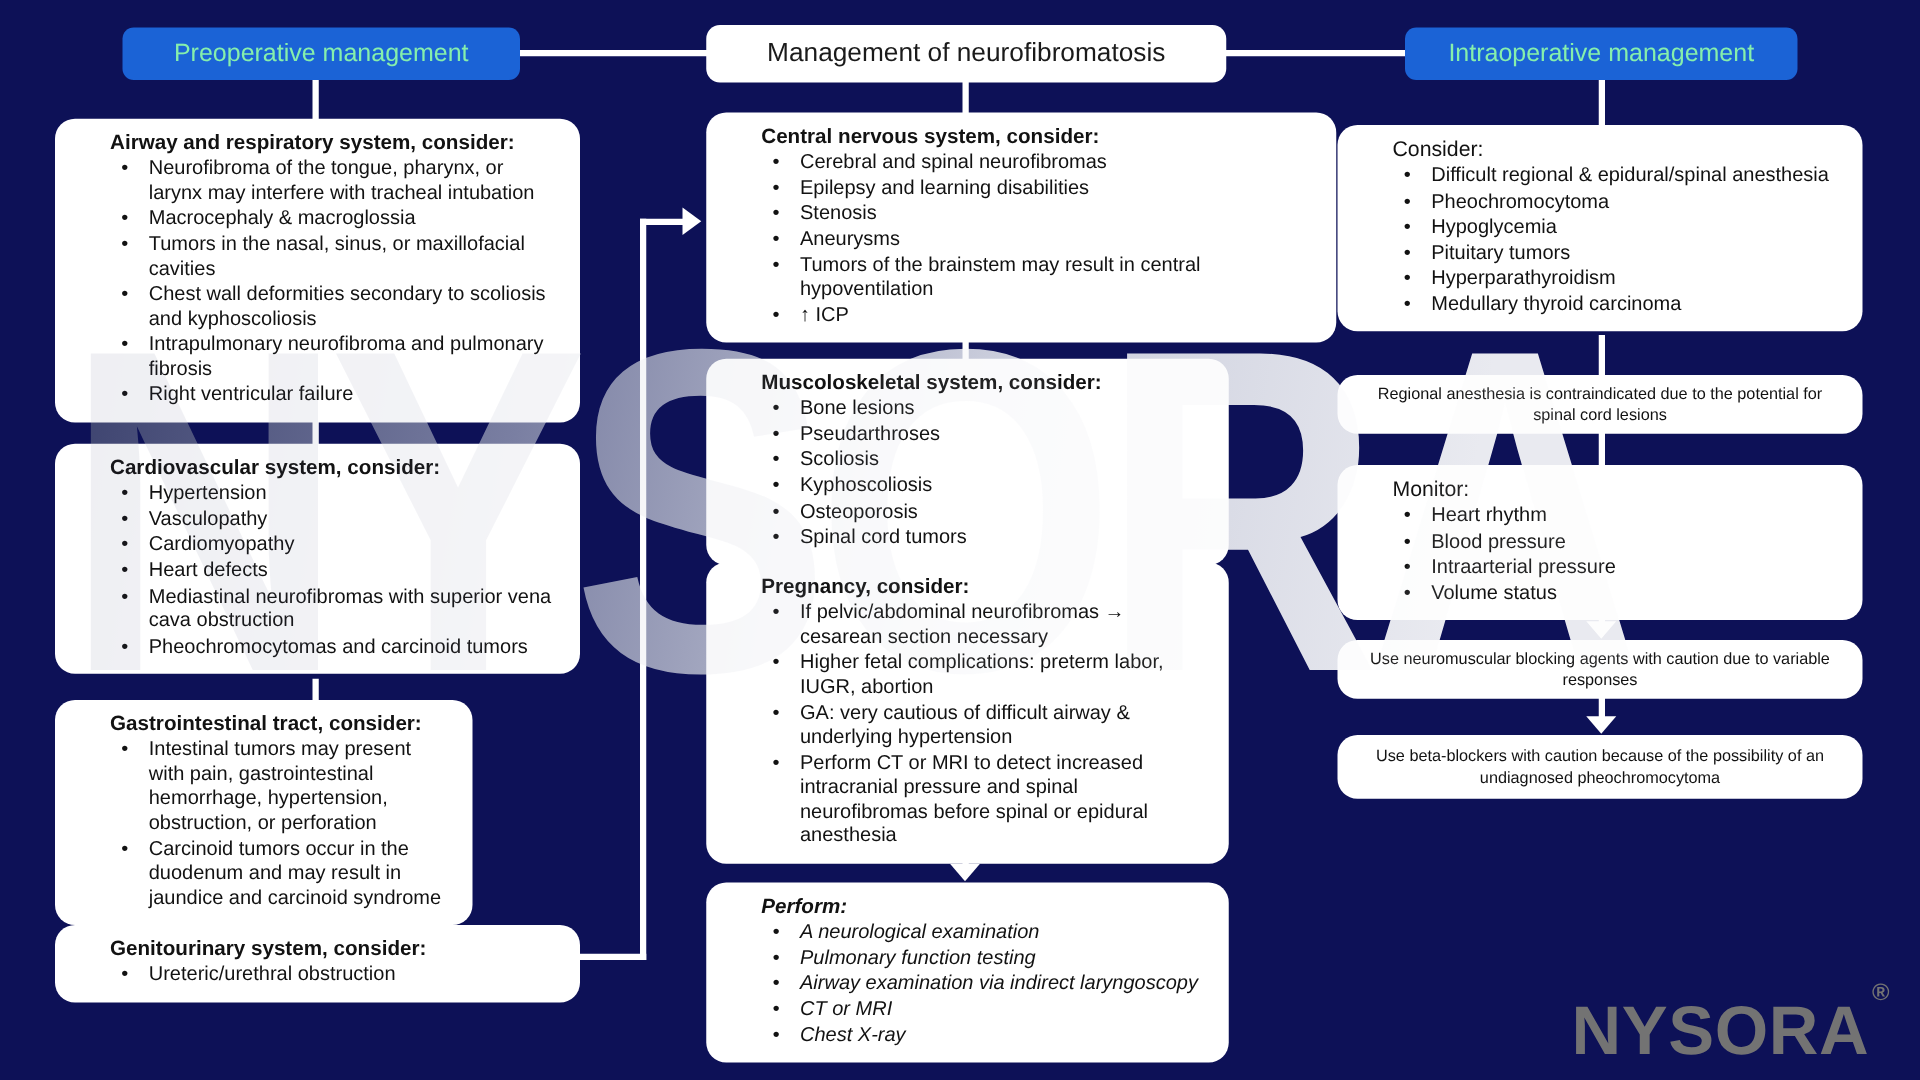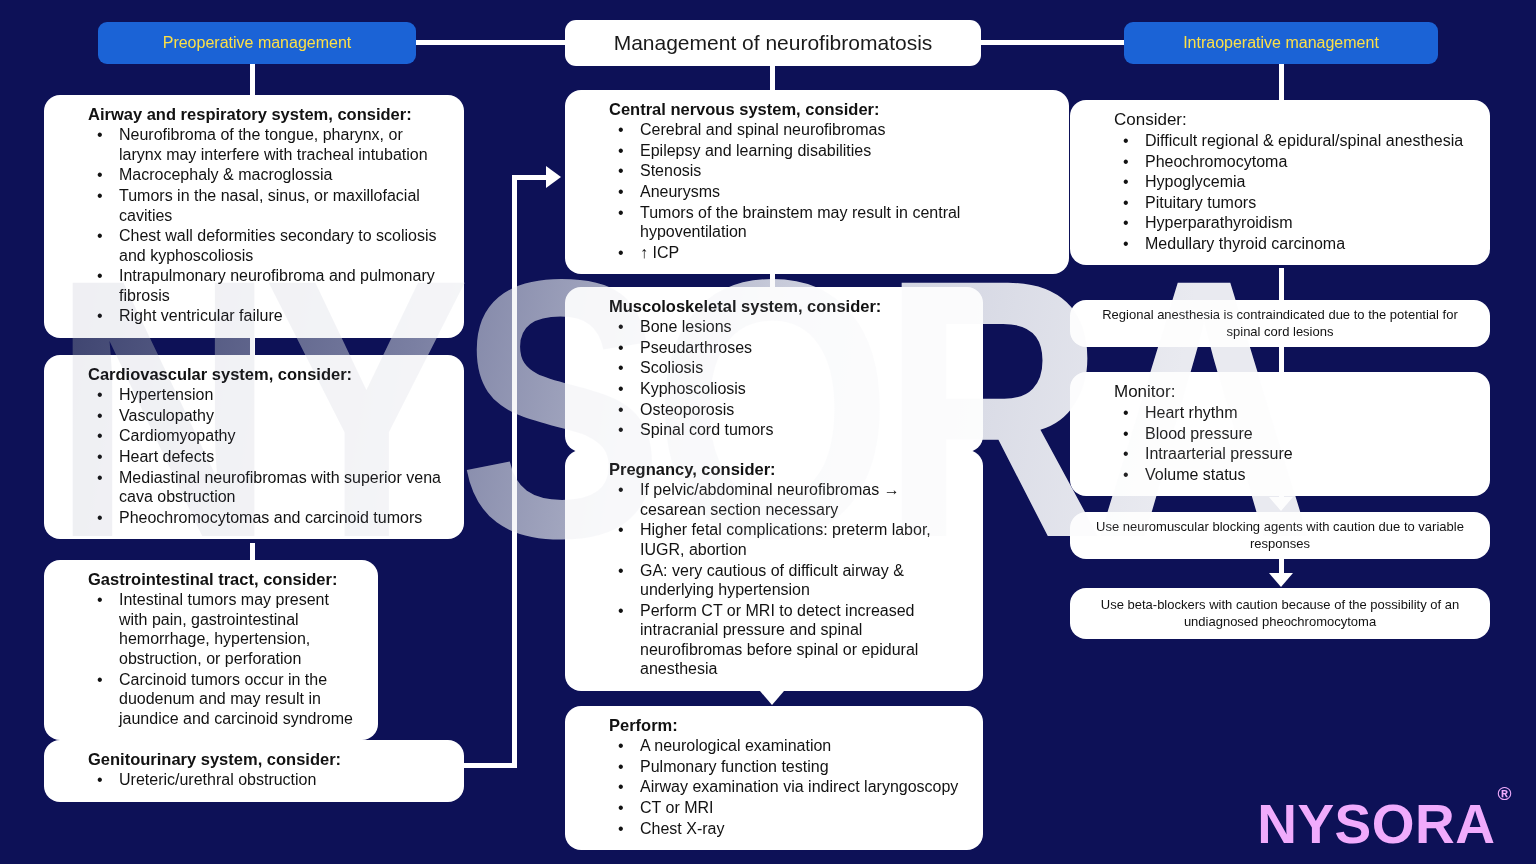--- a/index.html
+++ b/index.html
@@ -25,23 +25,23 @@
   .wm-front{opacity:0.08;z-index:6;}
   
   .line{position:absolute;background:var(--conn);z-index:2;}
   .vline{width:5px;} .hline{height:5px;}
   .arrow-down{position:absolute;z-index:2;width:0;height:0;
     border-left:12px solid transparent;border-right:12px solid transparent;border-top:14px solid var(--conn);}
   .arrow-right{position:absolute;z-index:2;width:0;height:0;
     border-top:11px solid transparent;border-bottom:11px solid transparent;border-left:15px solid var(--conn);}
   
   .hdr-btn{
-    position:absolute;z-index:3;background:var(--btn);color:#fde047;
+    position:absolute;z-index:3;background:var(--btn);color:#86efac;
     border-radius:9px;display:flex;align-items:center;justify-content:center;
-    font-size:16px;font-weight:500;height:42px;top:22px;
+    font-size:20px;font-weight:500;height:42px;top:22px;
   }
   .hdr-title{
     position:absolute;z-index:3;background:var(--box);border-radius:11px;
     display:flex;align-items:center;justify-content:center;
     font-size:21px;color:#1a1a1a;height:46px;top:20px;left:565px;width:416px;
   }
   
   .box{
     position:absolute;z-index:3;background:var(--box);border-radius:16px;
     padding:9px 22px 11px 44px;box-sizing:border-box;
@@ -52,33 +52,33 @@
   ul.bullets li{
     position:relative;padding-left:31px;font-size:16px;line-height:1.22;margin:1px 0;
   }
   ul.bullets li::before{content:"\2022";position:absolute;left:9px;top:0;}
   .cbox{
     display:flex;align-items:center;justify-content:center;text-align:center;
     padding:6px 18px;font-size:13px;line-height:1.25;
   }
   
   .logo{
-    position:absolute;right:26px;bottom:12px;z-index:7;color:#f0abfc;
+    position:absolute;right:26px;bottom:12px;z-index:7;color:#737373;
     font-size:55px;font-weight:bold;letter-spacing:0.5px;line-height:1;
   }
   .logo .logo-reg{font-size:19px;vertical-align:super;position:relative;top:-24px;left:2px;font-weight:bold;}
   
   .b-airway{left:44px;top:95px;width:420px;}
   .b-cardio{left:44px;top:355px;width:420px;}
   .b-gi{left:44px;top:560px;width:334px;}
   .b-gu{left:44px;top:740px;width:420px;}
   .b-cns{left:565px;top:90px;width:504px;}
   .b-mus{left:565px;top:287px;width:418px;}
   .b-preg{left:565px;top:450px;width:418px;}
-  .b-perform{left:565px;top:706px;width:418px;}
+  .b-perform{left:565px;top:706px;width:418px;font-style:italic;}
   .b-consider{left:1070px;top:100px;width:420px;}
   .b-regional{left:1070px;top:300px;width:420px;min-height:47px;}
   .b-monitor{left:1070px;top:372px;width:420px;}
   .b-neuro{left:1070px;top:512px;width:420px;min-height:47px;}
   .b-beta{left:1070px;top:588px;width:420px;min-height:51px;}
 </style>
 </head>
 <body>
 
 <div class="stage">

